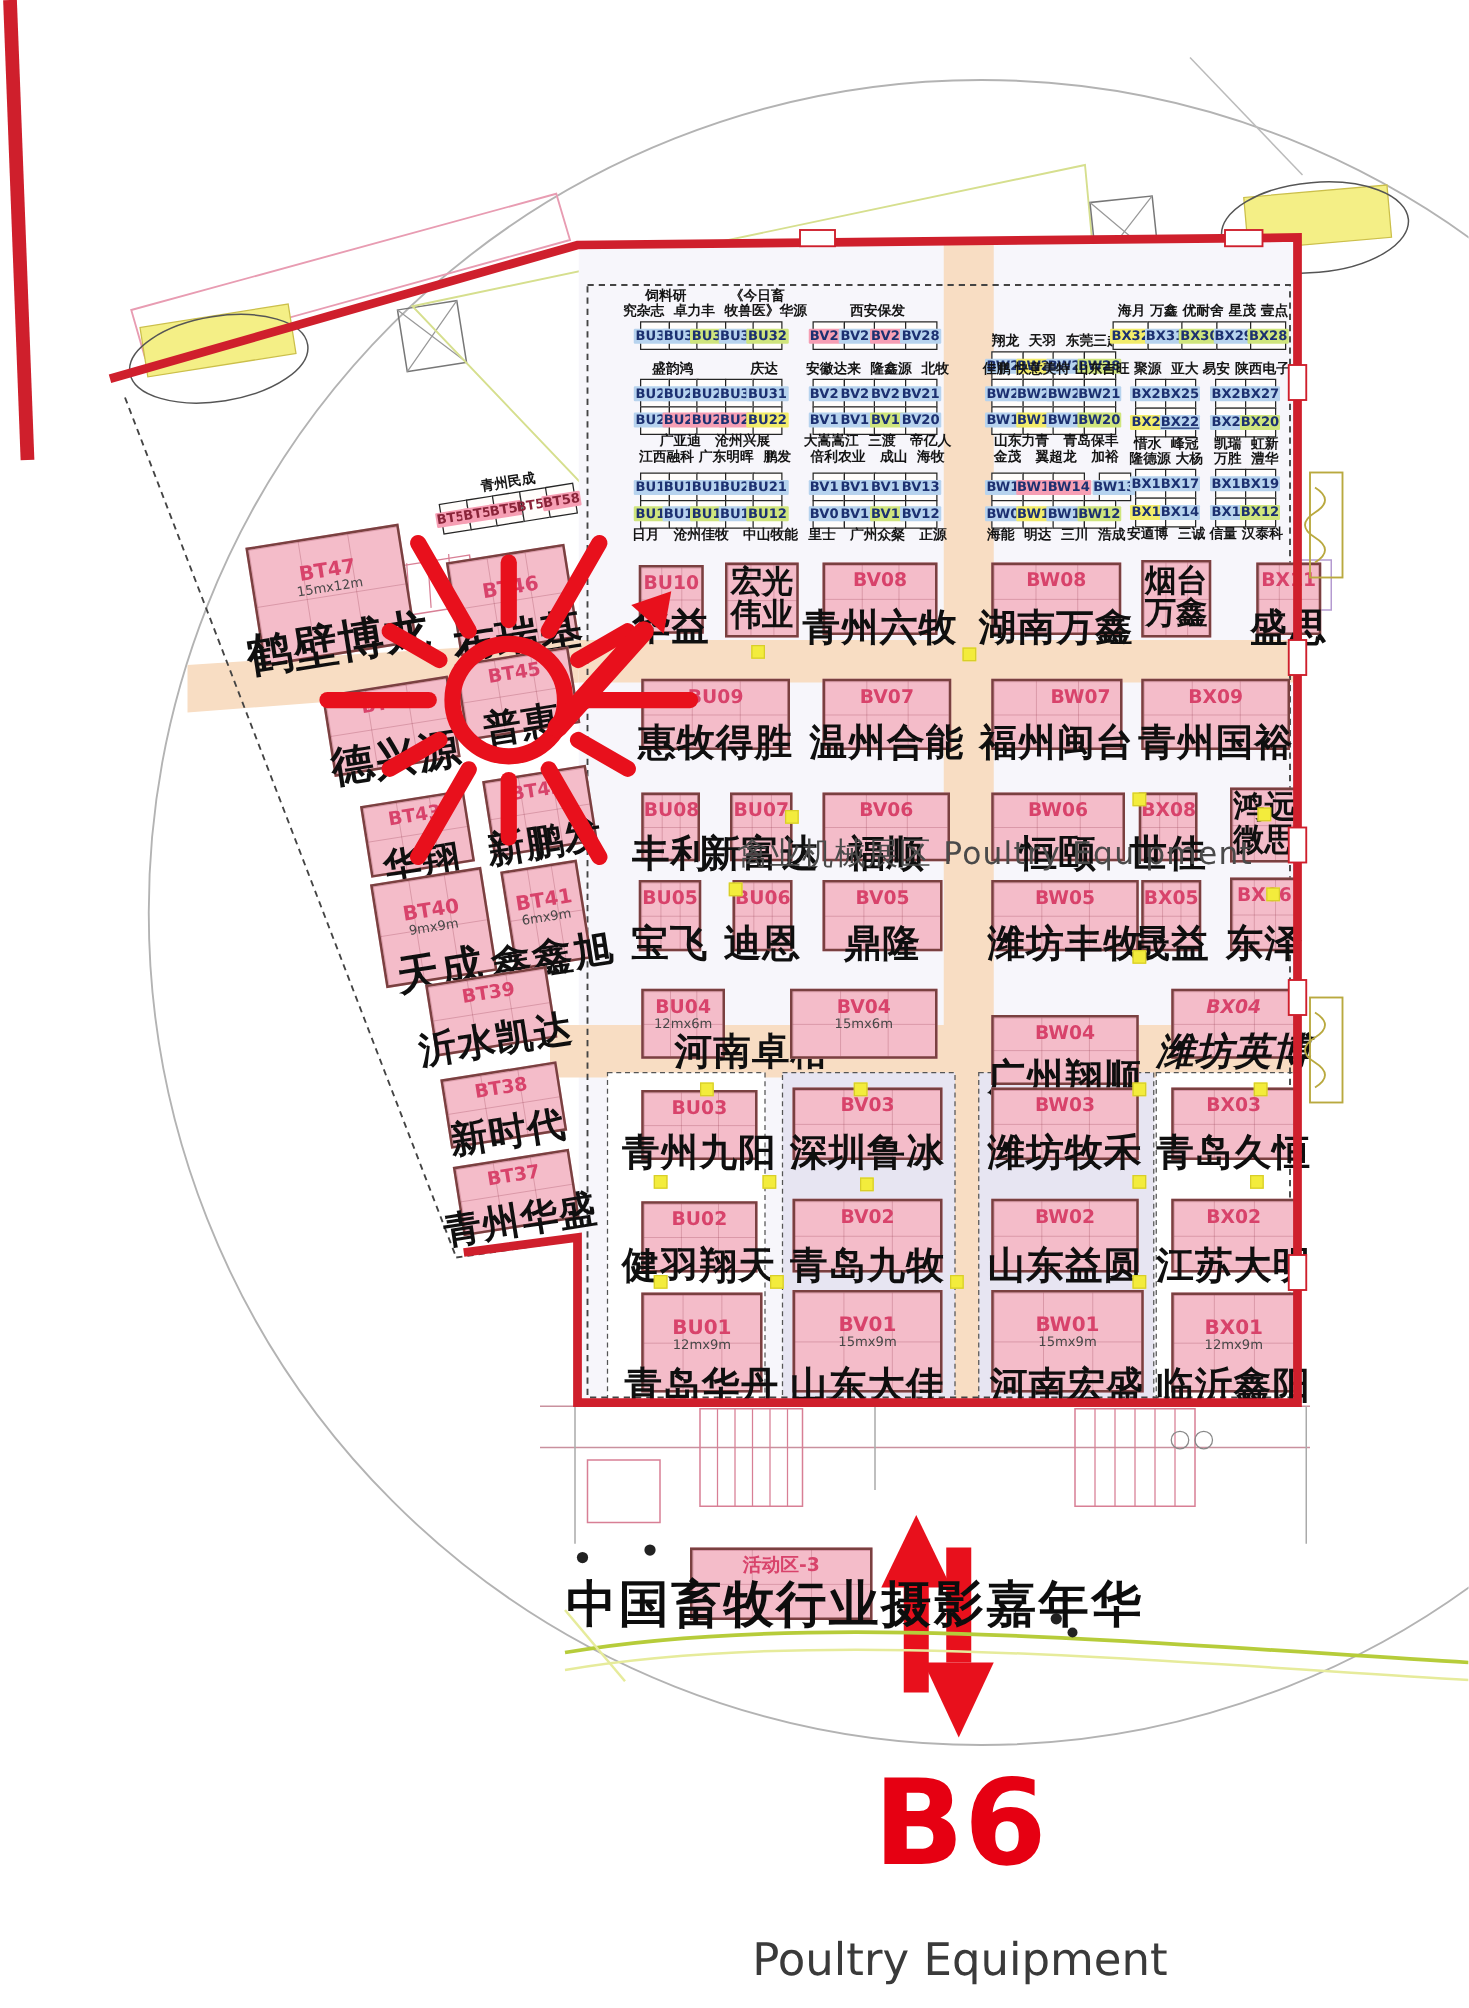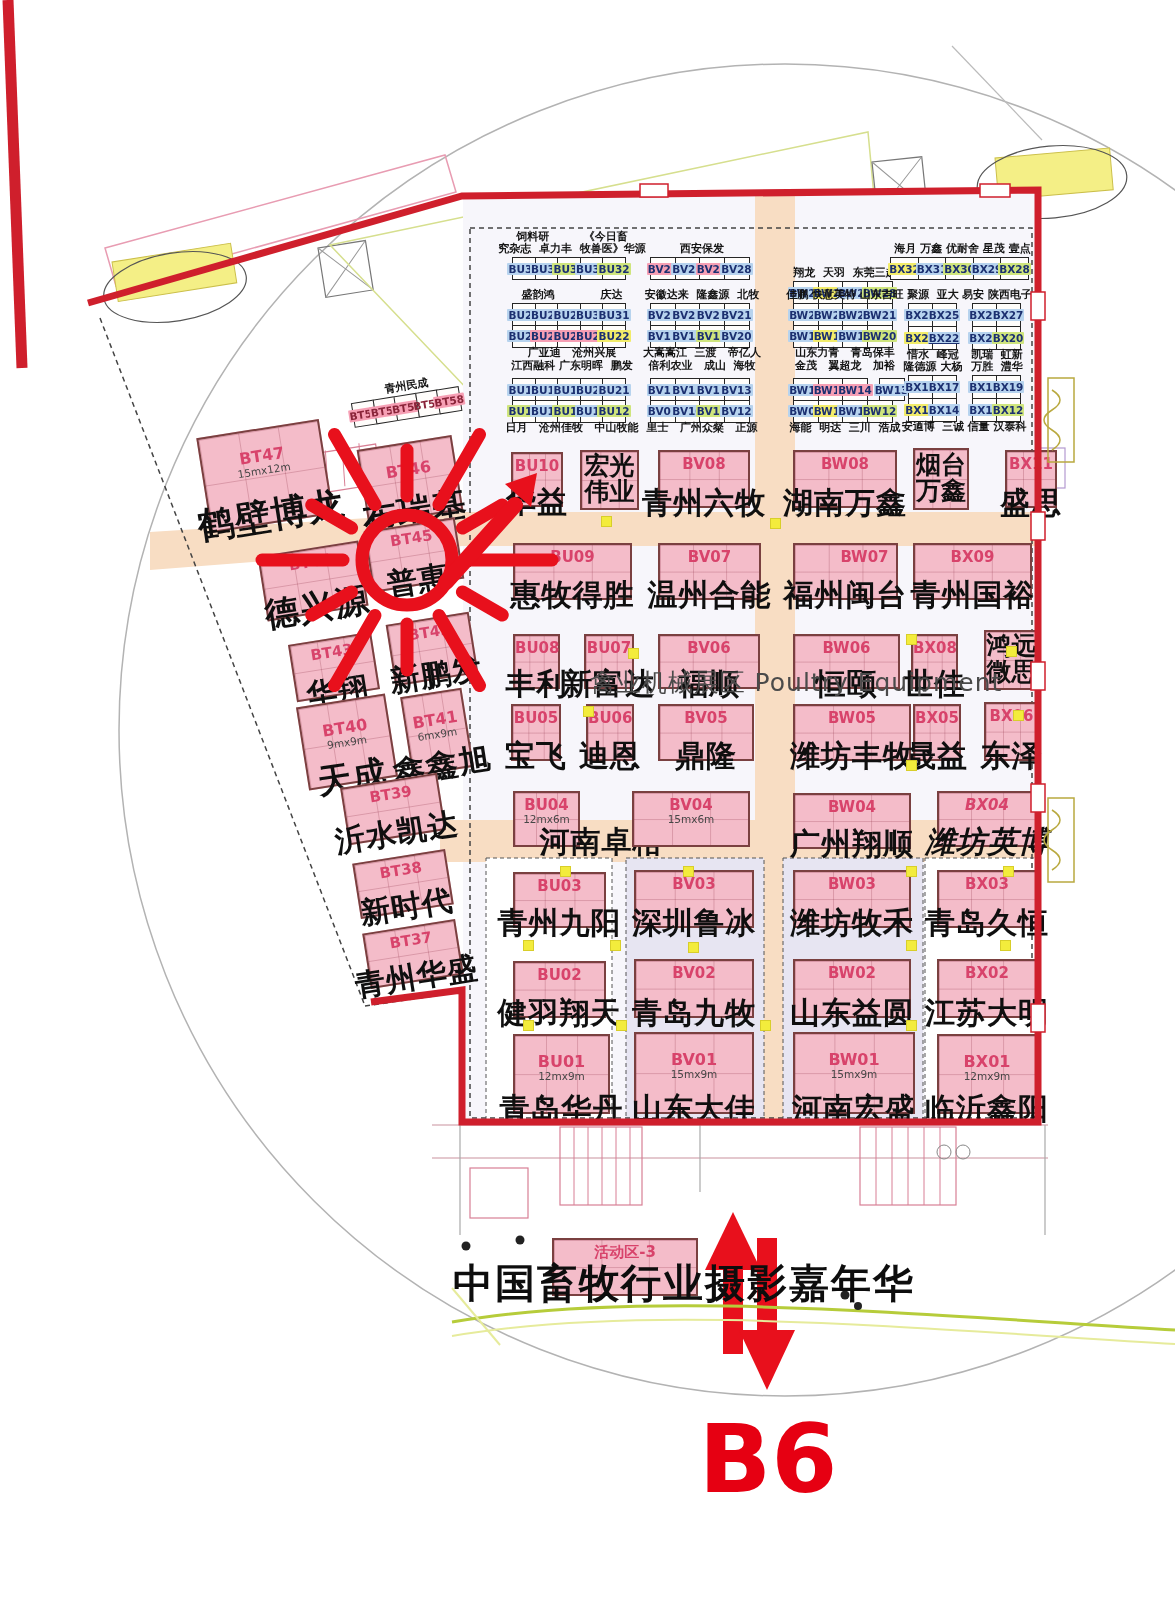--- a/index.html
+++ b/index.html
@@ -618,21 +618,21 @@
       </div>
       <div class="booth" style="left: 513px; top: 791px; width: 67px; height: 56px;">
         <div class="bcode">BU04</div>
         <div class="bsize">12mx6m</div>
         <div class="bname" style="left: calc(50% + 55px);">河南卓格</div>
       </div>
       <div class="booth" style="left: 632px; top: 791px; width: 118px; height: 56px;">
         <div class="bcode">BV04</div>
         <div class="bsize">15mx6m</div>
       </div>
-      <div class="booth" style="left: 793px; top: 793px; width: 118px; height: 56px;">
+      <div class="booth" style="left: 793px; top: 812px; width: 118px; height: 56px;">
         <div class="bcode">BW04</div>
         <div class="bname">广州翔顺</div>
       </div>
       <div class="booth" style="left: 937px; top: 791px; width: 100px; height: 56px; font-style: italic;">
         <div class="bcode">BX04</div>
         <div class="bname">潍坊英博</div>
       </div>
       <div class="booth" style="left: 513px; top: 872px; width: 93px; height: 56px;">
         <div class="bcode">BU03</div>
         <div class="bname">青州九阳</div>
@@ -811,14 +811,15 @@
         <circle cx="520" cy="1240" r="4.5"></circle>
       <circle cx="845" cy="1295" r="4.5"></circle>
         <circle cx="858" cy="1306" r="4"></circle>
     </g>
   </svg>
 
   <div id="fg-layer" class="layer">
     <div class="ovl center-label" style="left:796px;top:666px;">禽业机械展区 Poultry Equipment</div>
     <div class="ovl caption" style="left:453px;top:1256px;">中国畜牧行业摄影嘉年华</div>
     <div class="ovl b6" style="left:768px;top:1412px;">B6</div>
+    <div class="ovl zone-en" style="left:768px;top:1548px;">Poultry Equipment</div>
   </div>
 </div>
 
 </body></html>

